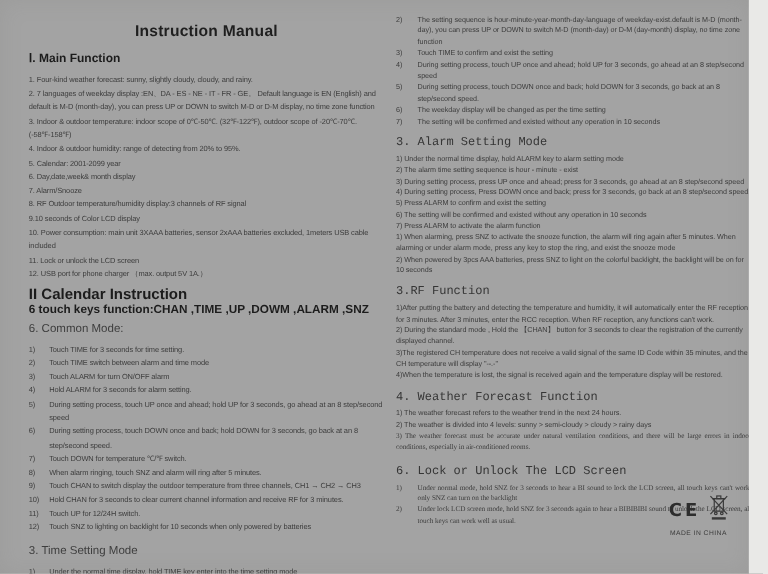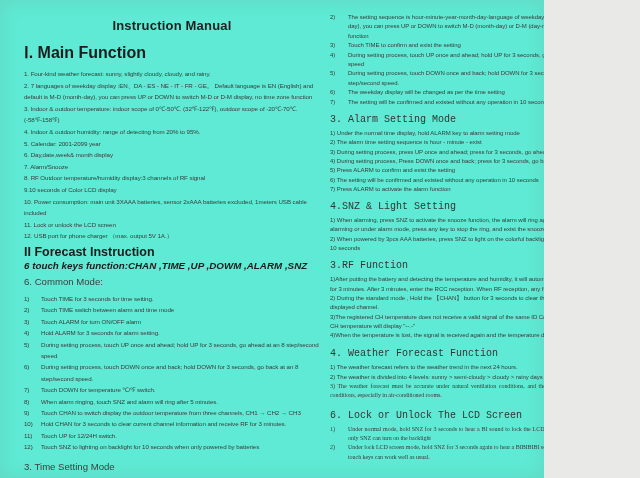--- a/index.html
+++ b/index.html
@@ -1,24 +1,24 @@
 <!DOCTYPE html>
 <html><head>
 <meta charset="utf-8">
 <style>
   html,body{margin:0;padding:0;}
   body{width:640px;height:478px;background:#e9e9e7;font-family:"Liberation Sans",sans-serif;}
-  .page{position:relative;width:544px;height:478px;background:#5eead4;overflow:hidden;
+  .page{position:relative;width:624px;height:478px;background:#a3a3a3;overflow:hidden;
         box-shadow:inset 0 0 18px rgba(120,120,118,.18);color:#3a3a3a;}
   .col-left{position:absolute;left:24px;top:14px;width:296px;}
   .col-right{position:absolute;left:330px;top:13px;width:296px;}
   .doc-title{text-align:center;font-size:13px;font-weight:bold;color:#1f1f1f;margin:4px 0 10px 0;letter-spacing:.2px;}
-  .h-main{font-size:16px;font-weight:bold;color:#1c1c1c;margin:0 0 6px 0;}
+  .h-main{font-size:10px;font-weight:bold;color:#1c1c1c;margin:0 0 6px 0;}
   .h-op{font-size:12.5px;font-weight:bold;color:#1c1c1c;margin:3px 0 1px 0;}
-  .h-keys{font-size:9.8px;font-weight:bold;color:#1c1c1c;margin:0 0 5px 0;font-style:italic;}
+  .h-keys{font-size:9.8px;font-weight:bold;color:#1c1c1c;margin:0 0 5px 0;}
   .h-sub{font-size:9.6px;font-weight:400;color:#3e3e3e;margin:5px 0 6px 0;}
   .h-rsub{font-size:10px;font-weight:400;color:#353535;margin:7px 0 4px 0;font-family:Liberation Mono, monospace;}
   .mf p{font-size:6.2px;line-height:11.6px;letter-spacing:-.08px;margin:0;color:#3c3c3c;}
   .hlist .hitem{position:relative;padding-left:17px;font-size:6.2px;line-height:11.4px;letter-spacing:-.08px;color:#3c3c3c;}
   .hlist .hitem .n{position:absolute;left:0;top:0;}
   .rhang .hitem{position:relative;padding-left:18px;font-size:6px;line-height:9.4px;letter-spacing:-.05px;color:#3c3c3c;}
   .rhang .hitem .n{position:absolute;left:0;top:0;}
   .rflush p{font-size:6px;line-height:9.3px;letter-spacing:-.05px;margin:0;color:#3c3c3c;}
   .serif{font-family:"Liberation Serif",serif;text-align:justify;}
   .rhang.serif .hitem, .serif p{font-family:"Liberation Serif",serif;}
@@ -45,21 +45,21 @@
       <p>5. Calendar: 2001-2099 year</p>
       <p>6. Day,date,week&amp; month display</p>
       <p>7. Alarm/Snooze</p>
       <p>8. RF Outdoor temperature/humidity display:3 channels of RF signal</p>
       <p>9.10 seconds of Color LCD display</p>
       <p>10. Power consumption: main unit 3XAAA batteries, sensor 2xAAA batteries excluded, 1meters USB cable included</p>
       <p>11. Lock or unlock the LCD screen</p>
       <p>12. USB port for phone charger （max. output 5V 1A.）</p>
     </div>
 
-    <div class="h-op">II Forecast Instruction</div>
+    <div class="h-op">II Calendar Instruction</div>
     <div class="h-keys">6 touch keys function:CHAN ,TIME ,UP ,DOWM ,ALARM ,SNZ</div>
 
     <div class="h-sub">6. Common Mode:</div>
     <div class="hlist">
       <div class="hitem"><span class="n">1)</span><span>Touch TIME for 3 seconds for time setting.</span></div>
       <div class="hitem"><span class="n">2)</span><span>Touch TIME switch between alarm and time mode</span></div>
       <div class="hitem"><span class="n">3)</span><span>Touch  ALARM for turn ON/OFF alarm</span></div>
       <div class="hitem"><span class="n">4)</span><span>Hold  ALARM for 3 seconds for alarm setting.</span></div>
       <div class="hitem"><span class="n">5)</span><span>During setting process, touch UP once and ahead; hold UP for 3 seconds, go ahead at an 8 step/second speed</span></div>
       <div class="hitem"><span class="n">6)</span><span>During setting process, touch DOWN once and back; hold DOWN for 3 seconds, go back at an 8 step/second speed.</span></div>
@@ -91,21 +91,20 @@
     <div class="rflush">
       <p>1) Under the normal time display, hold ALARM key to alarm setting mode</p>
       <p>2) The alarm time setting sequence is hour - minute - exist</p>
       <p>3) During setting process, press UP once and ahead; press for 3 seconds, go ahead at an 8 step/second speed</p>
       <p>4) During setting process, Press DOWN once and back; press for 3 seconds, go back at an 8 step/second speed.</p>
       <p>5) Press ALARM to confirm and exist the setting</p>
       <p>6) The setting will be confirmed and existed without any operation in 10 seconds</p>
       <p>7)  Press ALARM to activate the alarm function</p>
     </div>
 
-    <div class="h-rsub">4.SNZ &amp; Light Setting</div>
     <div class="rflush">
       <p>1) When alarming, press SNZ to activate the snooze function, the alarm will ring again after 5 minutes. When alarming or under alarm mode, press any key to stop the ring, and exist the snooze mode</p>
       <p>2) When powered by 3pcs AAA batteries, press SNZ to light on the colorful backlight, the backlight will be on for 10 seconds</p>
     </div>
 
     <div class="h-rsub">3.RF Function</div>
     <div class="rflush">
       <p>1)After putting the battery and detecting the temperature and humidity, it will automatically enter the RF reception for 3 minutes. After 3 minutes, enter the RCC reception. When RF reception, any functions can't work.</p>
       <p>2) During the standard mode , Hold the 【CHAN】 button for 3 seconds to clear the registration of the currently displayed channel.</p>
       <p>3)The registered CH temperature does not receive a valid signal of the same ID Code within 35 minutes, and the CH temperature will display "--.-"</p>

